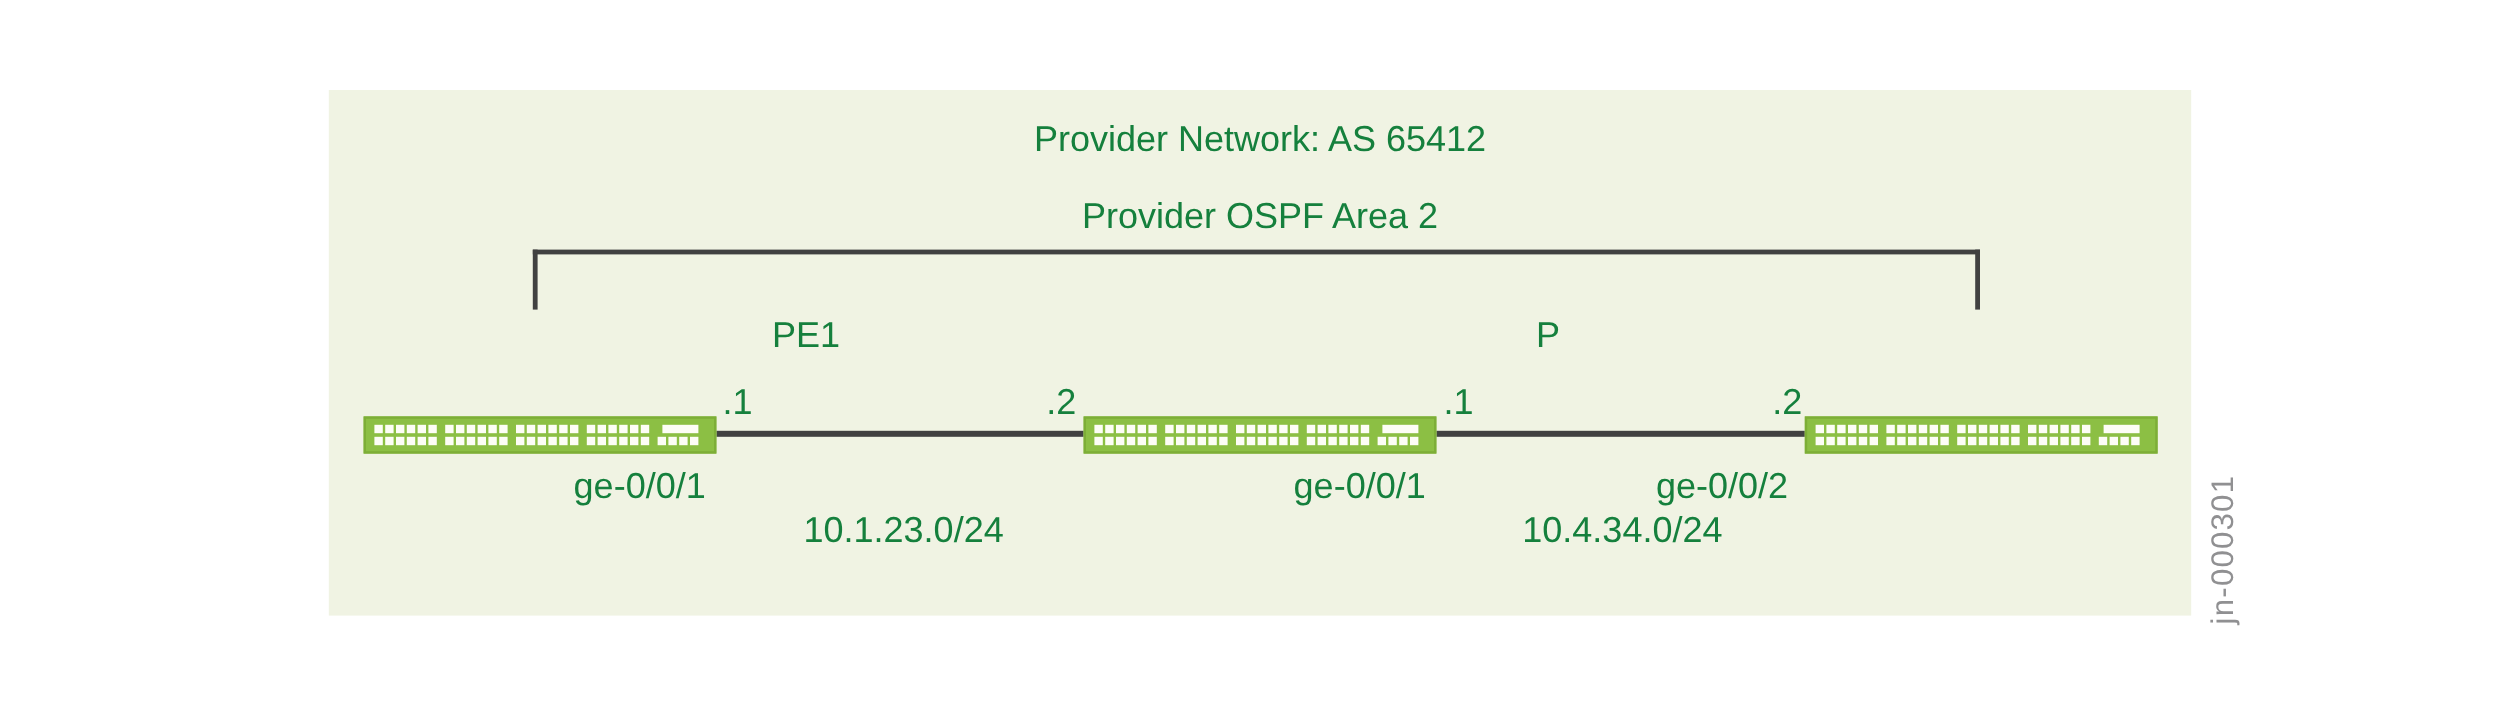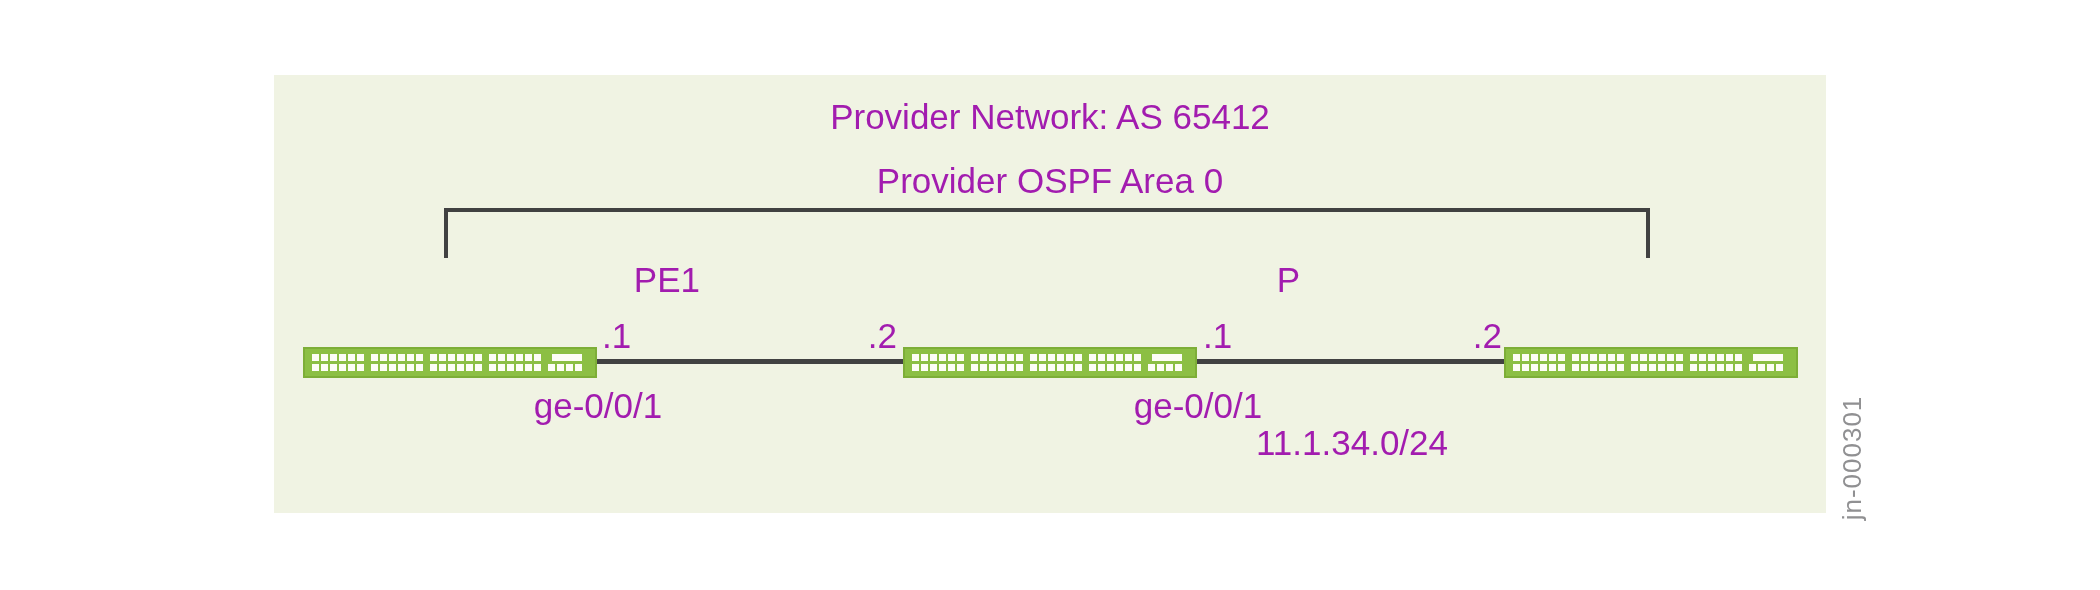--- a/index.html
+++ b/index.html
@@ -6,21 +6,21 @@
   html,body { background:#ffffff; }
   body { font-family:"Liberation Sans", sans-serif; }
   .canvas {
     position:relative; width:2100px; height:590px; background:#ffffff; overflow:hidden;
   }
   .panel {
     position:absolute; left:274px; top:75px; width:1552px; height:438px;
     background:#f0f3e3;
   }
   .txt {
-    position:absolute; font-size:35px; line-height:34px; color:#a21caf; white-space:nowrap;
+    position:absolute; font-size:30px; line-height:34px; color:#15803d; white-space:nowrap;
   }
   .diagram-title { left:274px; top:100px; width:1552px; text-align:center; }
   .ospf-label   { left:274px; top:164px; width:1552px; text-align:center; }
   .bracket {
     position:absolute; left:444px; top:208px; width:1206px; height:50px;
     border-top:4px solid #414141; border-left:4px solid #414141; border-right:4px solid #414141;
   }
   .node-label { width:500px; text-align:right; line-height:37px; top:261px; }
   .node-pe1 { left:200px; }
   .node-p   { left:800px; }
@@ -29,21 +29,21 @@
   .link-line { position:absolute; top:359px; height:5px; background:#414141; }
   .link-1 { left:597px;  width:306px; }
   .link-2 { left:1197px; width:307px; }
 
   .ip-label { top:320px; line-height:32px; }
   .ip-l1-left  { left:602px; }
   .ip-l1-right { right:1203px; }
   .ip-l2-left  { left:1203px; }
   .ip-l2-right { right:598px; }
 
-  .if-label { top:389px; width:240px; text-align:center; }
+  .if-label { top:389px; width:240px; }
   .if-1 { left:478px; }
   .if-2 { left:785px; }
   .if-3 { left:1078px; }
   .if-4 { left:1380px; }
 
   .subnet-label { top:426px; width:300px; text-align:center; }
   .subnet-1 { left:603px; }
   .subnet-2 { left:1202px; }
 
   .router-icon {
@@ -71,21 +71,21 @@
   }
 </style>
 </head>
 <body>
 
 <div class="canvas">
 
   <div class="panel"></div>
 
   <div class="txt diagram-title">Provider Network: AS 65412</div>
-  <div class="txt ospf-label">Provider OSPF Area 0</div>
+  <div class="txt ospf-label">Provider OSPF Area 2</div>
 
   <div class="bracket"></div>
 
   <div class="txt node-label node-pe1">
     <div>PE1</div>
   </div>
   <div class="txt node-label node-p">
     <div>P</div>
   </div>
 
@@ -294,18 +294,20 @@
     </div>
   </div>
 
   <div class="txt ip-label ip-l1-left">.1</div>
   <div class="txt ip-label ip-l1-right">.2</div>
   <div class="txt ip-label ip-l2-left">.1</div>
   <div class="txt ip-label ip-l2-right">.2</div>
 
   <div class="txt if-label if-1">ge-0/0/1</div>
   <div class="txt if-label if-3">ge-0/0/1</div>
-
-  <div class="txt subnet-label subnet-2">11.1.34.0/24</div>
+  <div class="txt if-label if-4">ge-0/0/2</div>
+
+  <div class="txt subnet-label subnet-1">10.1.23.0/24</div>
+  <div class="txt subnet-label subnet-2">10.4.34.0/24</div>
 
   <div class="watermark">jn-000301</div>
 
 </div>
 
 </body></html>

